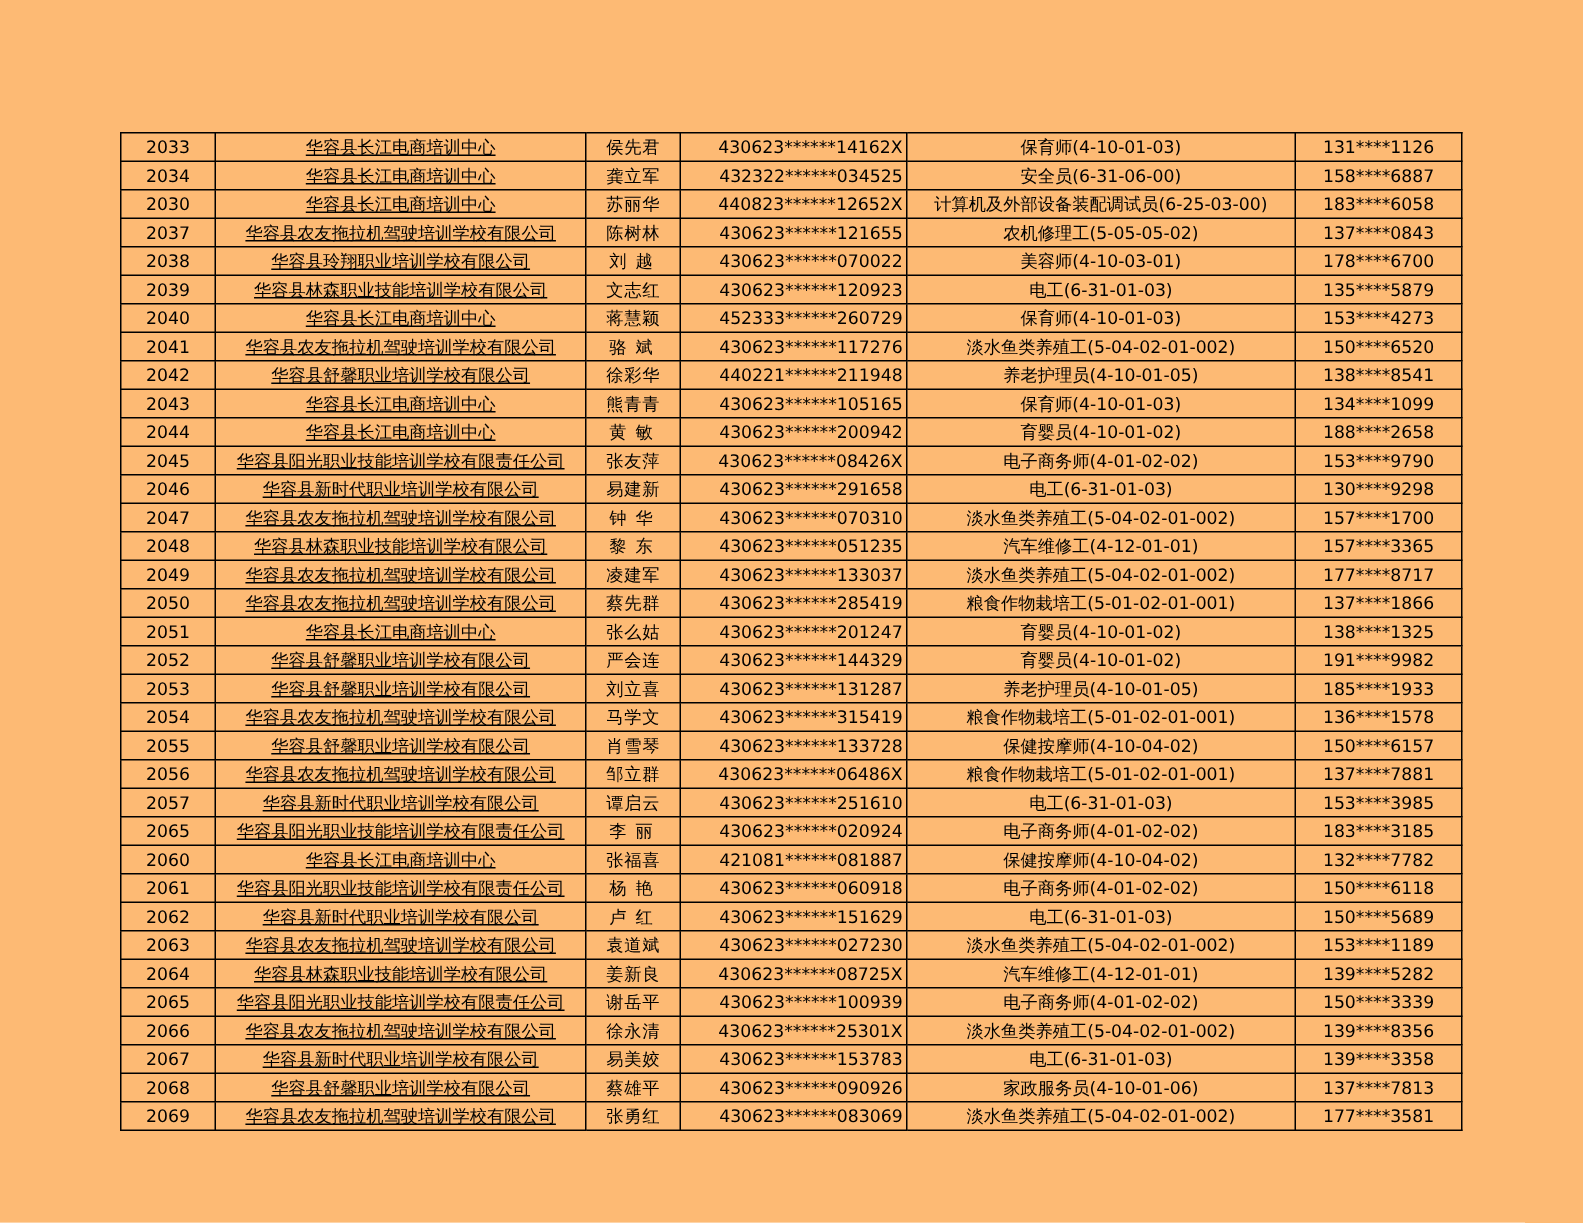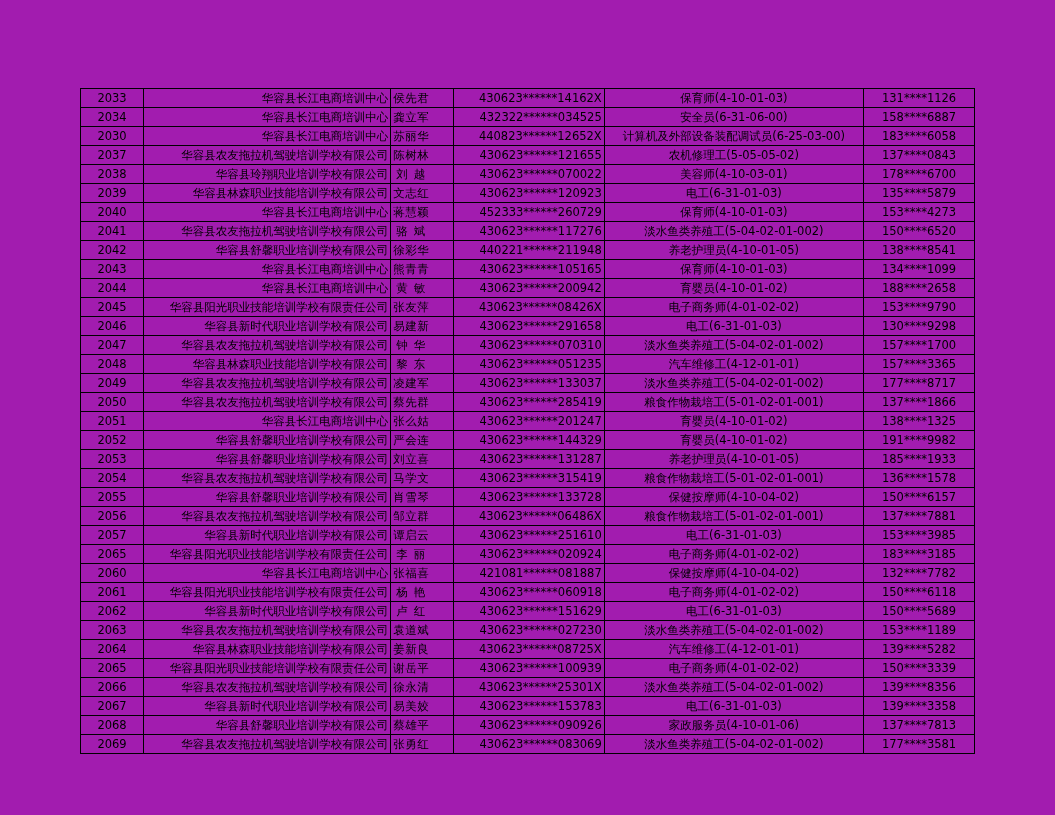--- a/index.html
+++ b/index.html
@@ -11,21 +11,21 @@
     width: 1055px;
     height: 815px;
     font-family: "DejaVu Sans", "Liberation Sans", sans-serif;
     color: #000000;
     overflow: hidden;
   }
   .page {
     position: relative;
     width: 1055px;
     height: 815px;
-    background: #a21caf;
+    background: #fdba74;
   }
   .table-wrap {
     position: absolute;
     left: 80px;
     top: 88px;
     width: 895px;
   }
   table.roster {
     border-collapse: collapse;
     table-layout: fixed;
@@ -36,22 +36,22 @@
   table.roster td {
     border: 1px solid #000000;
     padding: 1px 2px;
     height: 19px;
     box-sizing: border-box;
     white-space: nowrap;
     overflow: hidden;
     vertical-align: middle;
   }
   .c-seq    { width: 62px;  text-align: center; }
-  .c-org    { width: 243px; text-align: right; }
-  .c-name   { width: 62px;  letter-spacing: 0.5px; }
+  .c-org    { width: 243px; text-align: center; text-decoration: underline; }
+  .c-name   { width: 62px;  text-align: center; letter-spacing: 0.5px; }
   .c-id     { width: 148px; text-align: right; padding-left: 6px; }
   .c-occ    { width: 255px; text-align: center; }
   .c-phone  { width: 109px; text-align: center; }
   .name-2 {
     display: inline-block;
     letter-spacing: 6px;
     text-indent: 3px;
   }
 </style>
 </head>

